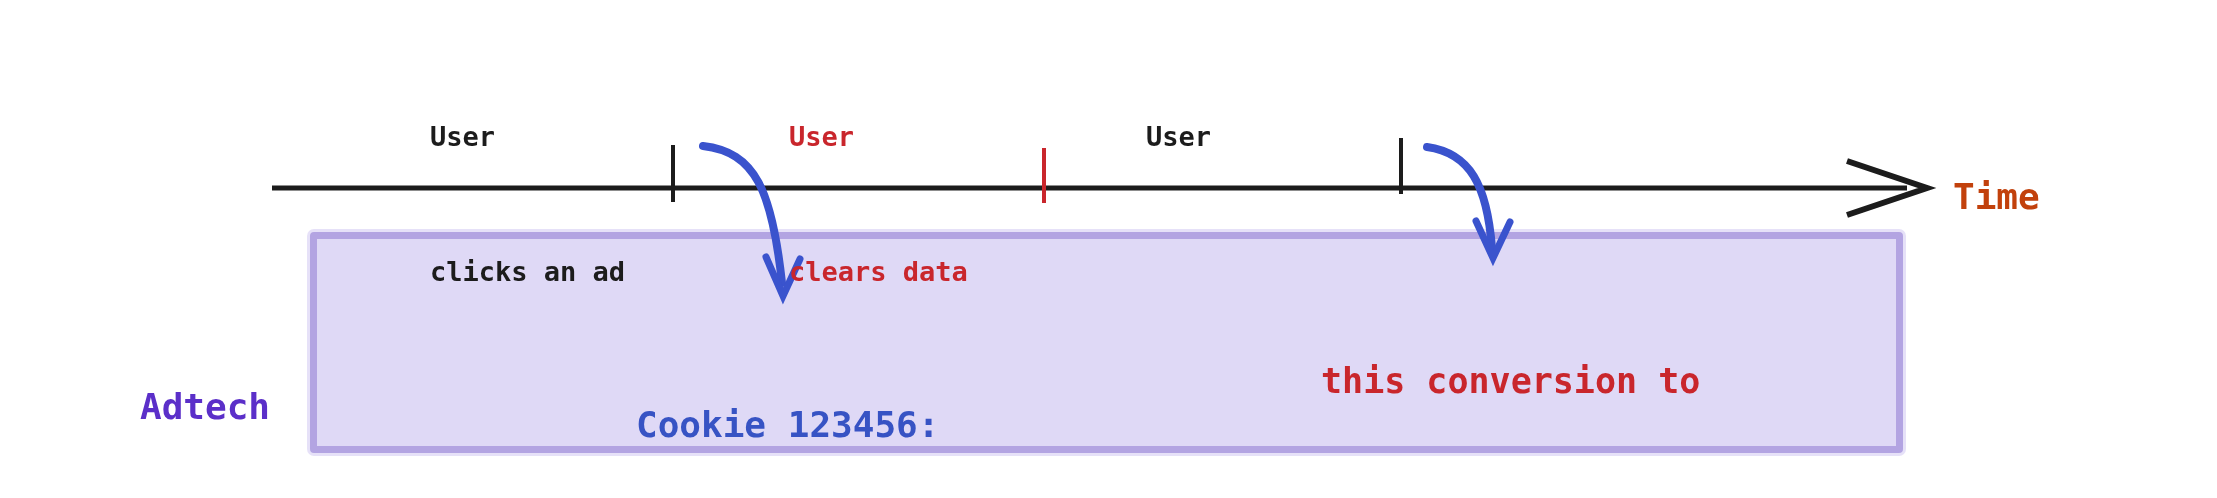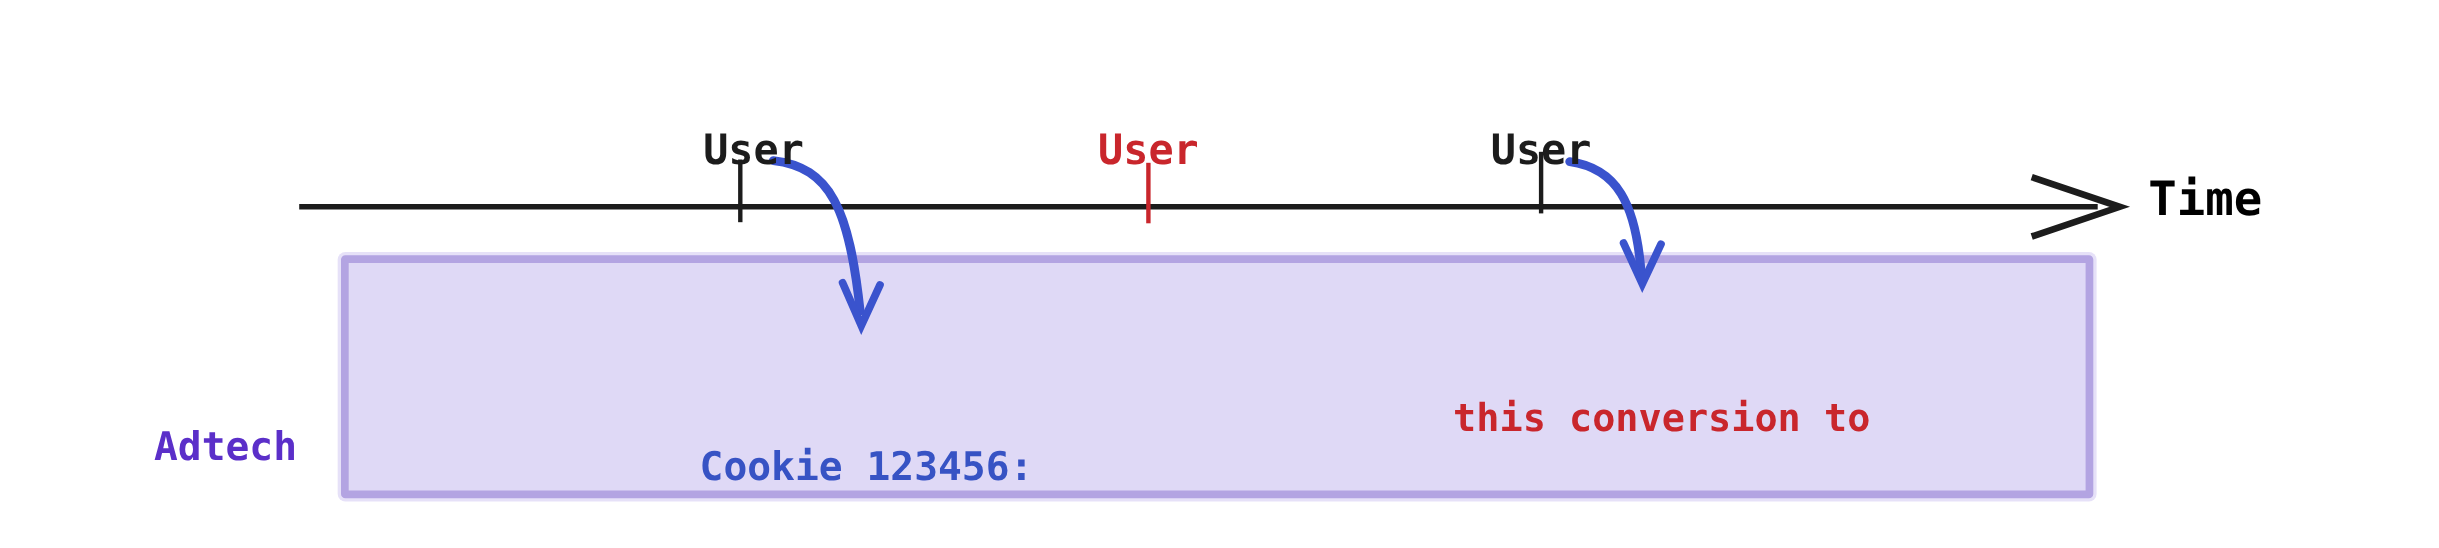--- a/index.html
+++ b/index.html
@@ -14,36 +14,35 @@
   }
   .layer-svg {
     position: absolute;
     left: 0; top: 0;
     width: 2217px; height: 498px;
   }
   .event-label {
     position: absolute;
     top: 24px;
     width: 510px;
-    text-align: center;
-    font-size: 38px;
+    font-size: 27px;
     line-height: 45px;
     color: #1c1c1c;
     white-space: pre;
   }
   .event-label.red { color: #c9262c; }
   .event-click   { left: 430px; }
   .event-clear   { left: 789px; }
   .event-convert { left: 1146px; }
   .time-label {
     position: absolute;
     left: 1953px;
-    top: 156px;
-    font-size: 43px;
-    color: #000000;
+    top: 176px;
+    font-size: 36px;
+    color: #c2410c;
     white-space: pre;
   }
   .server-box {
     position: absolute;
     left: 310px;
     top: 232px;
     width: 1579px;
     height: 207px;
     background: #dfd9f6;
     border: 7px solid #b3a4e2;
@@ -98,23 +97,25 @@
 
     <path d="M703,146 C755,152 772,190 782,283" fill="none" stroke="#3a53cd" stroke-width="8" stroke-linecap="round"></path>
     <polyline points="766,257 783,296 800,259" fill="none" stroke="#3a53cd" stroke-width="7" stroke-linecap="round"></polyline>
 
     <path d="M1427,147 C1470,153 1487,185 1492,248" fill="none" stroke="#3a53cd" stroke-width="8" stroke-linecap="round"></path>
     <polyline points="1476,221 1493,258 1510,222" fill="none" stroke="#3a53cd" stroke-width="7" stroke-linecap="round"></polyline>
   </svg>
 
   <div class="event-label event-click">
     <div>User</div>
+    <div>clicks an ad</div>
   </div>
   <div class="event-label red event-clear">
     <div>User</div>
+    <div>clears data</div>
   </div>
   <div class="event-label event-convert">
     <div>User</div>
   </div>
 
   <div class="time-label">Time</div>
 
   <div class="server-label">
     <div>Adtech</div>
     

